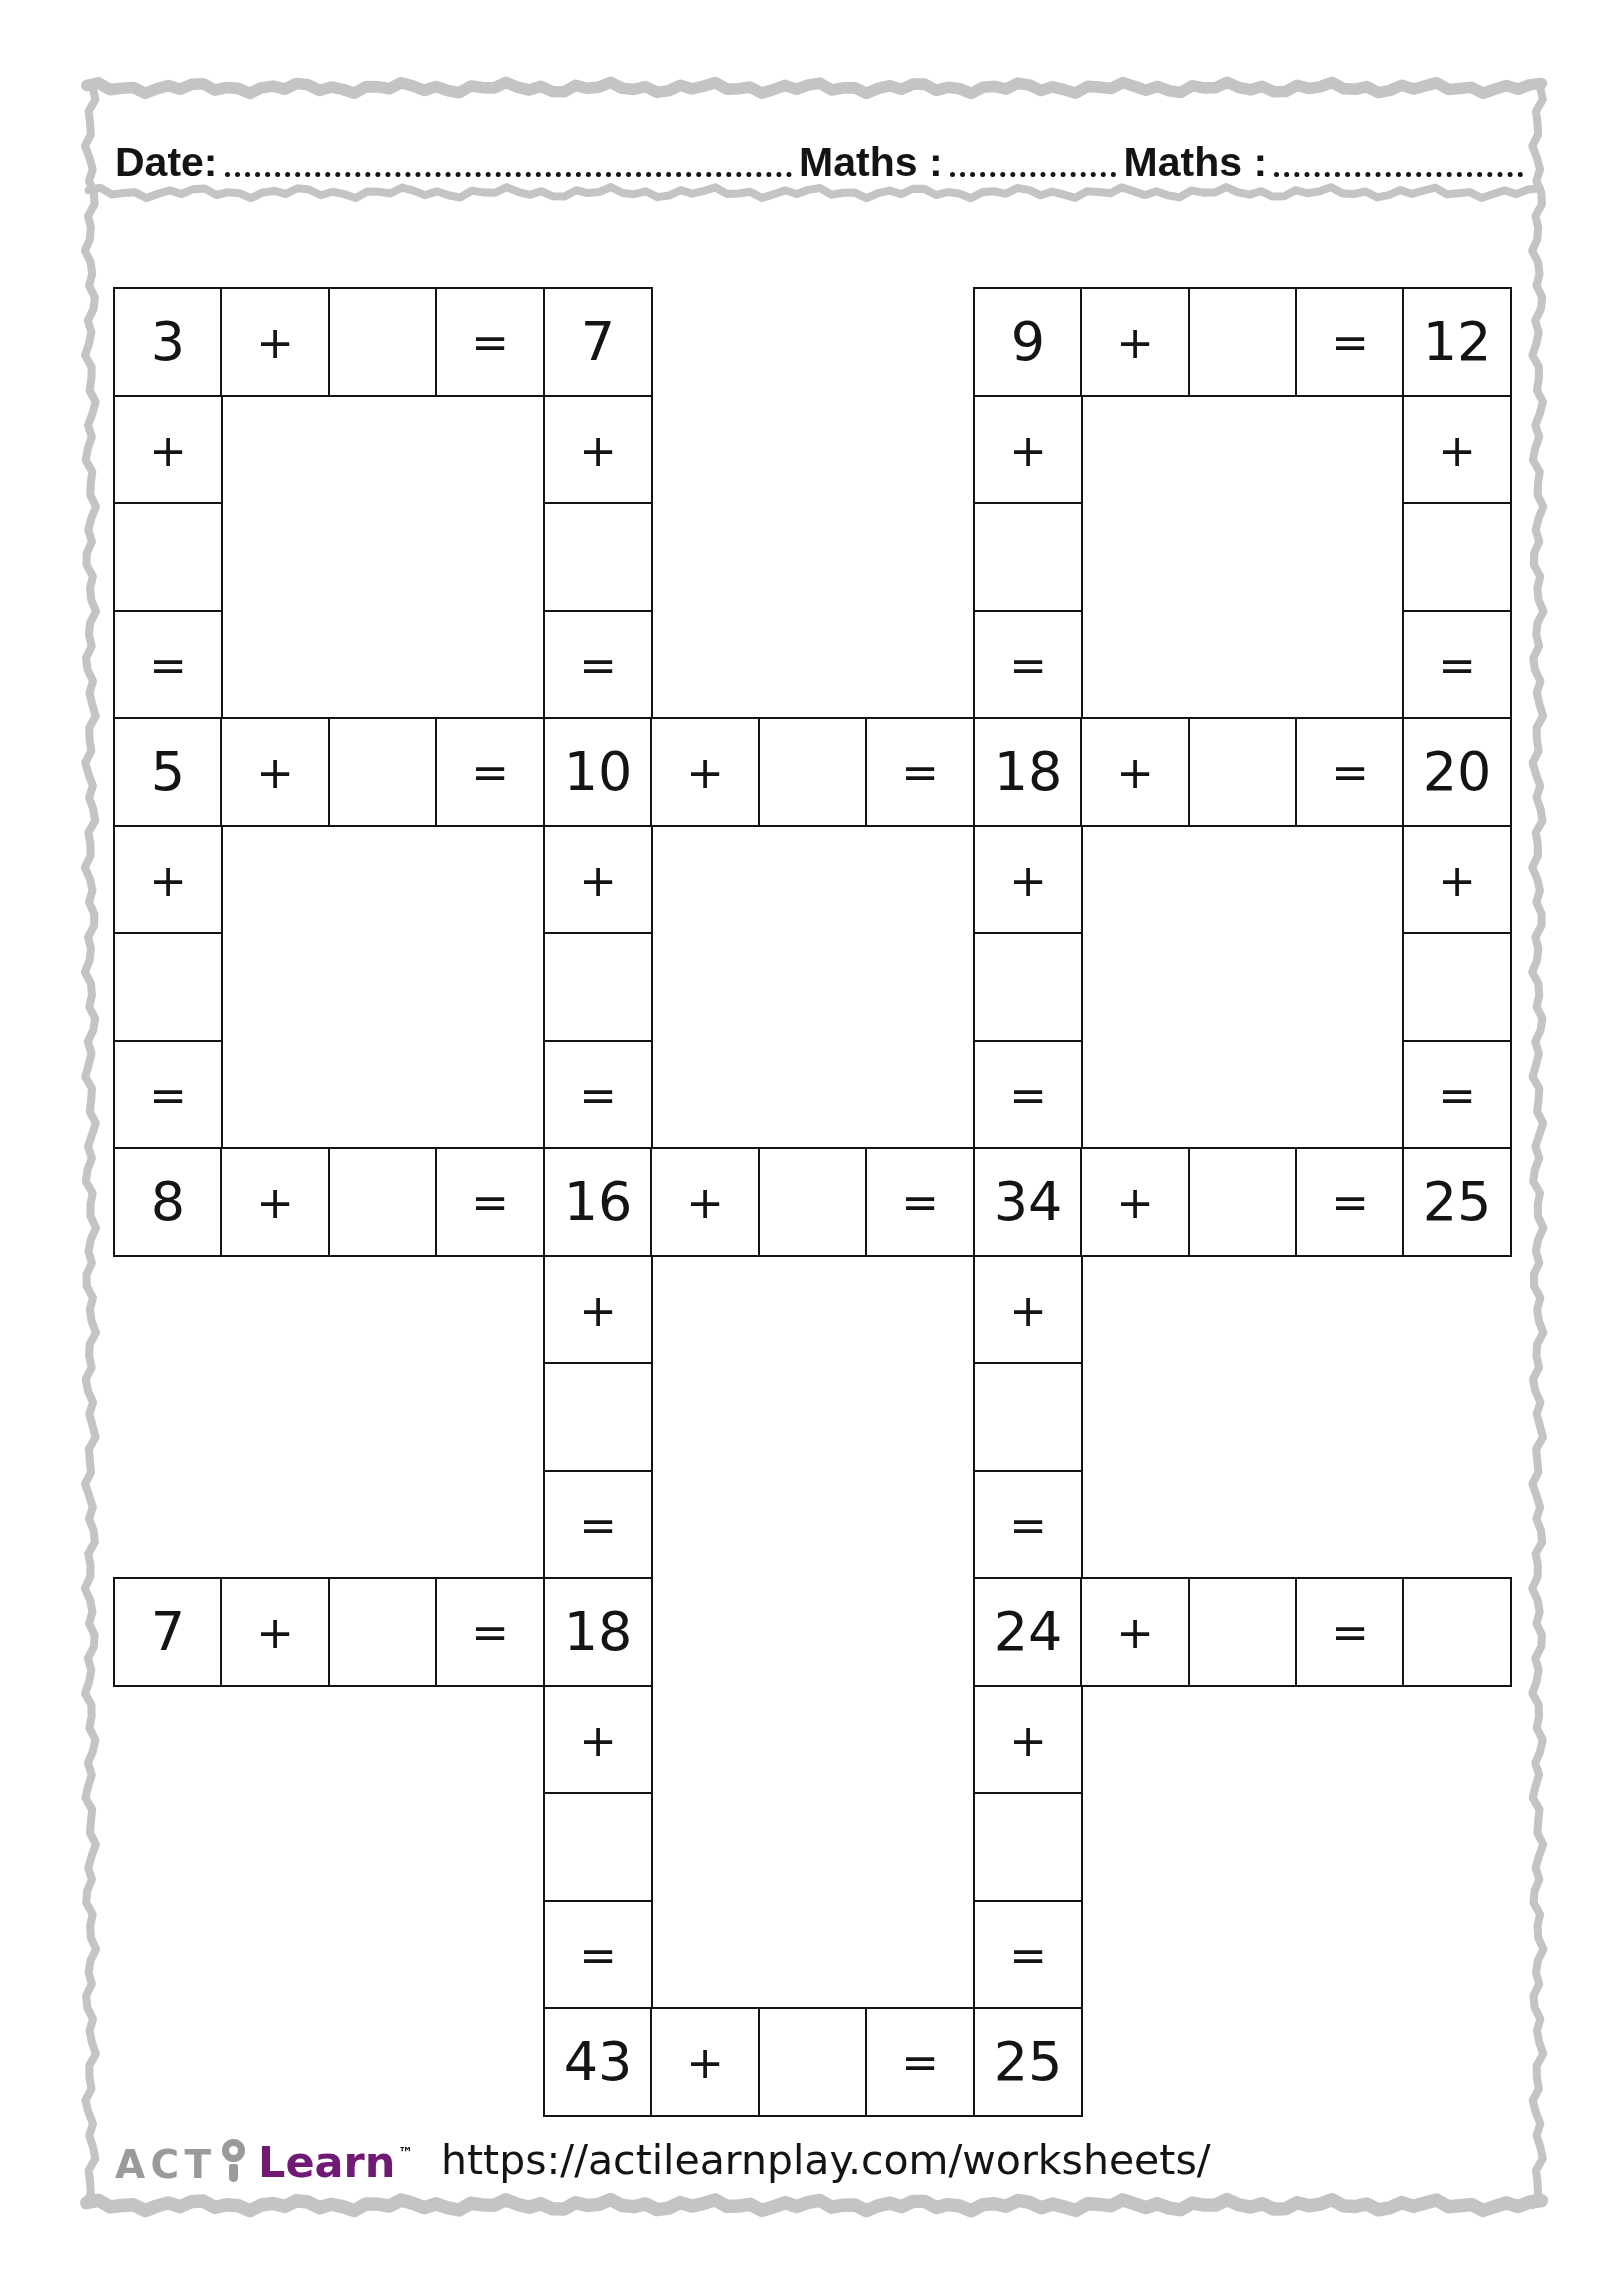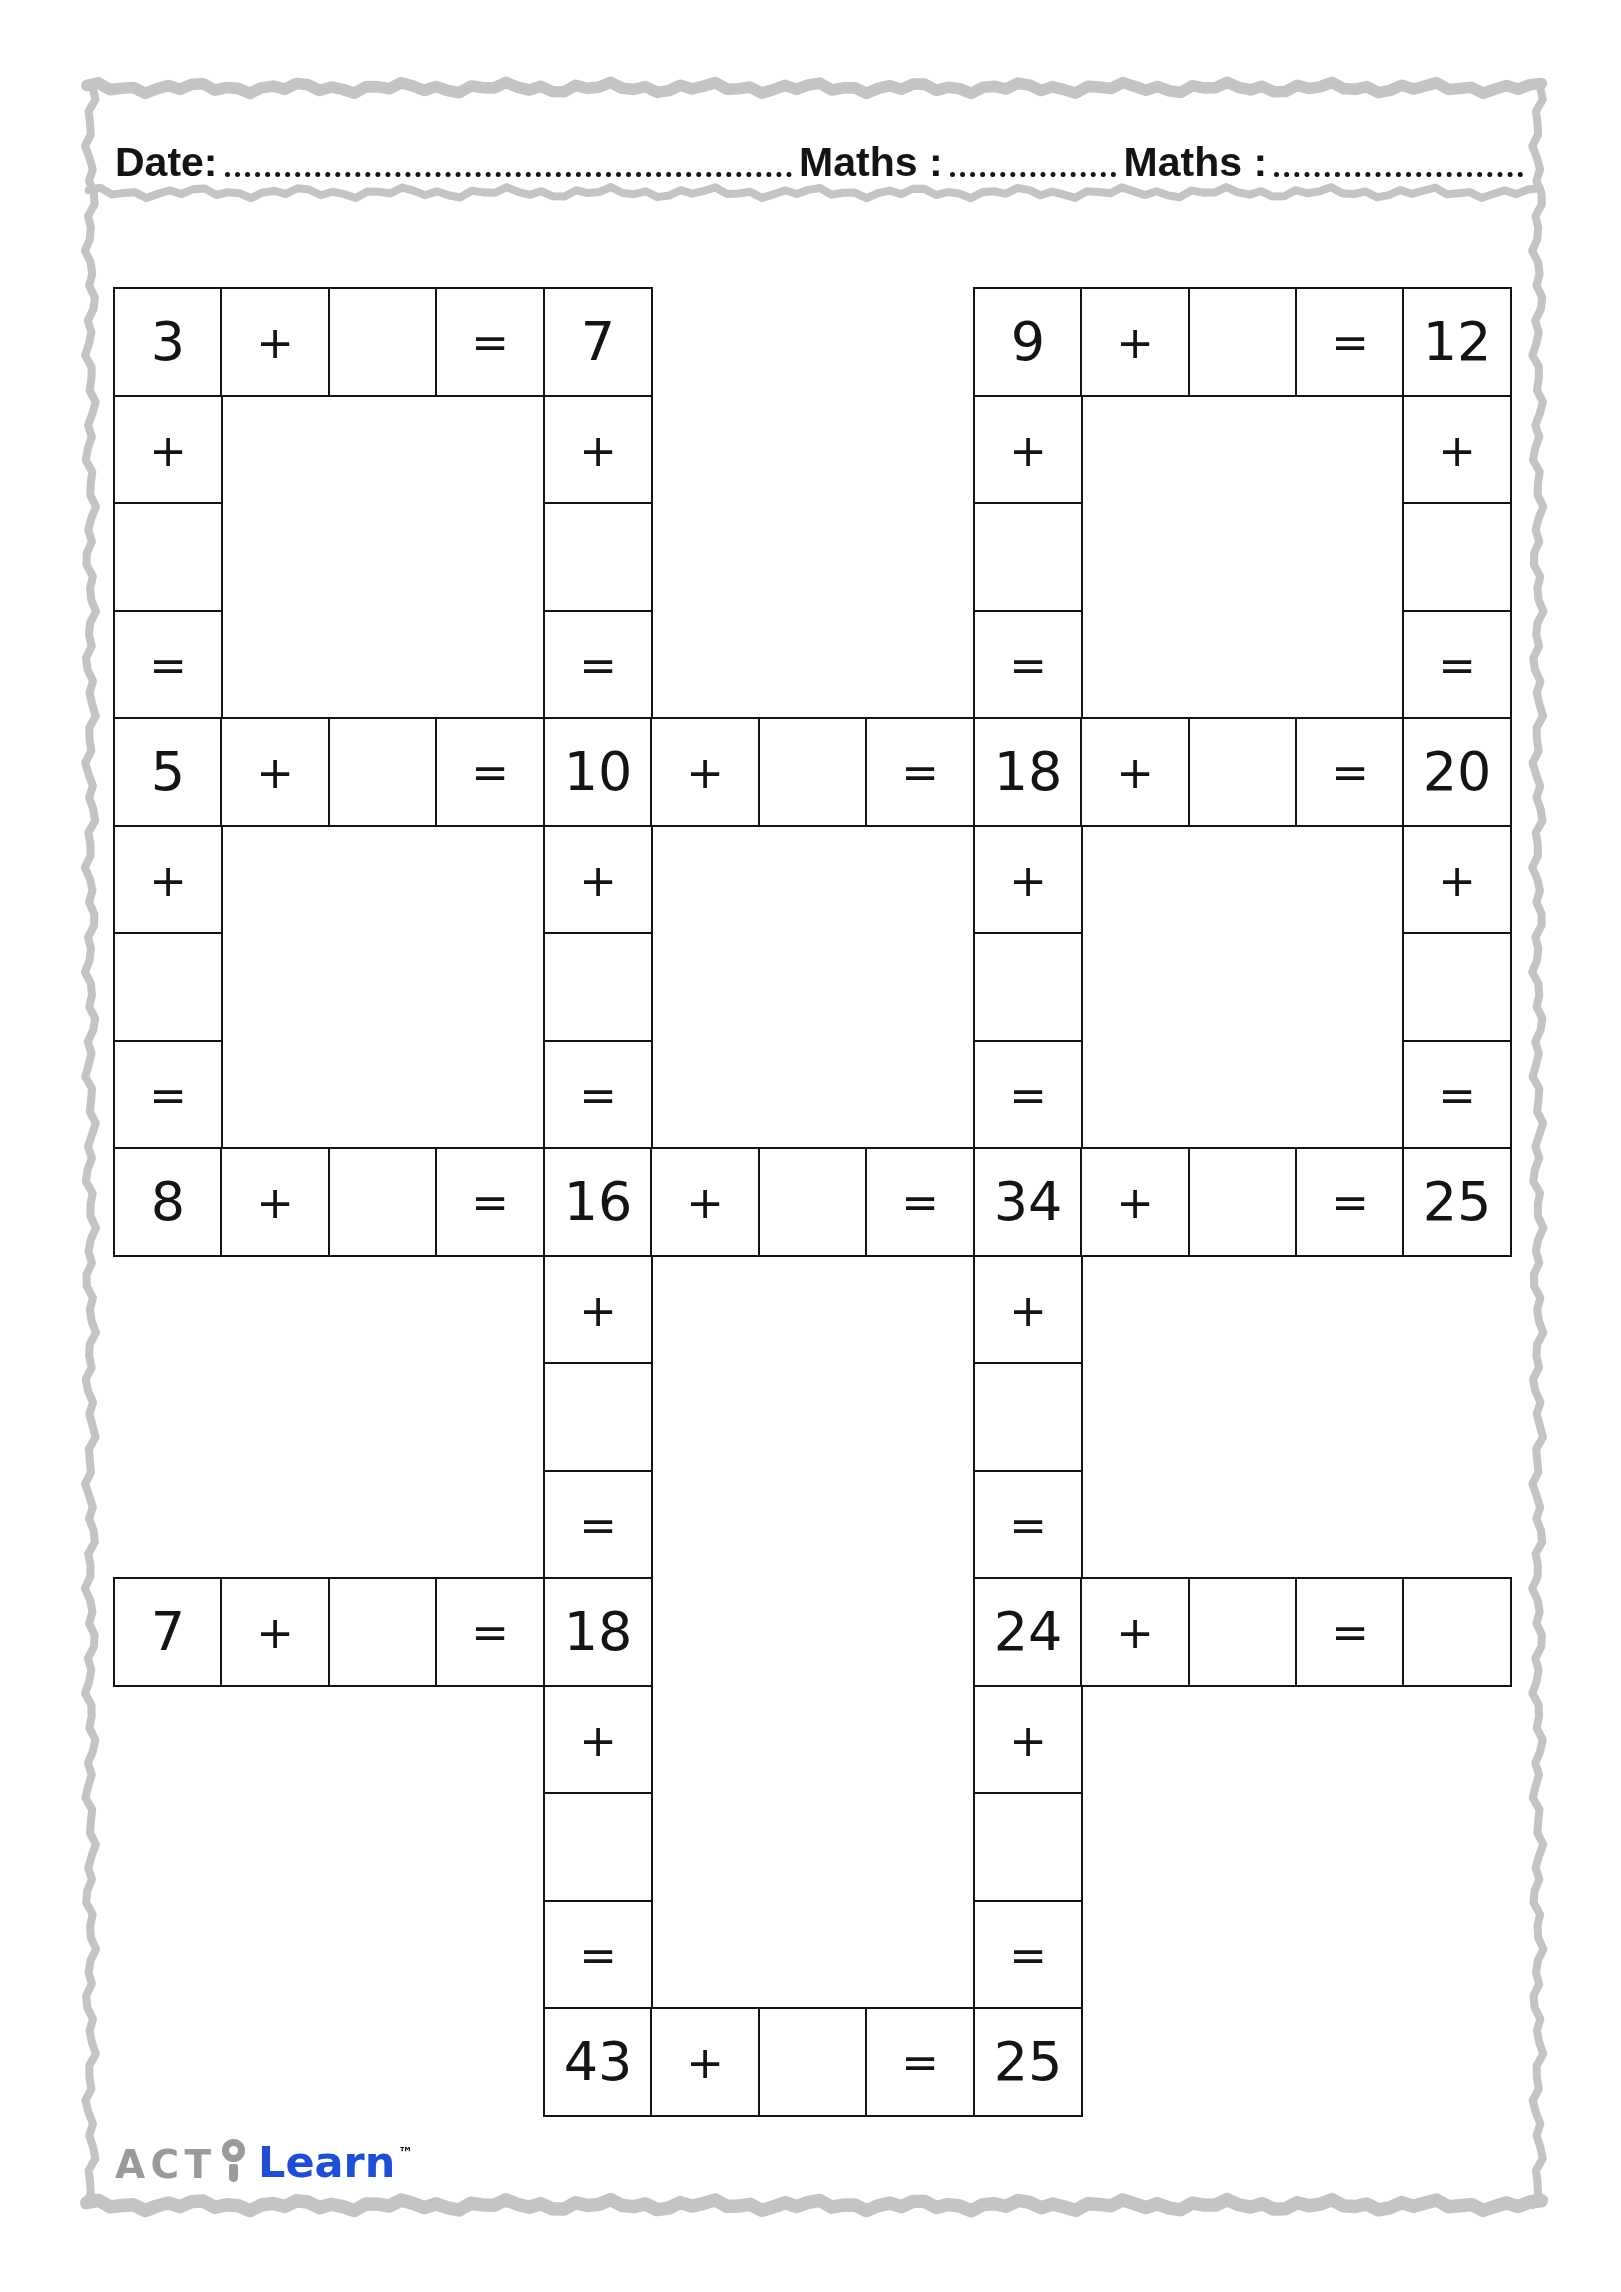--- a/index.html
+++ b/index.html
@@ -25,21 +25,21 @@
               box-sizing:border-box;display:flex;align-items:center;justify-content:center;
               font-size:54px;line-height:1;background:#fff;}
   #grid .cell.sym{font-size:45px;}
   
   .logo{position:absolute;left:115px;top:2137px;height:47px;display:flex;align-items:flex-end;}
   .logo-act{font-size:39px;font-weight:bold;letter-spacing:5.4px;color:#9a9a9a;line-height:1;
             font-family:"DejaVu Sans",sans-serif;}
   .i-icon{display:inline-flex;flex-direction:column;align-items:center;width:27px;margin:0 1.8px 1.8px 3.6px;}
   .i-ring{width:23px;height:23px;border:7.2px solid #9a9a9a;border-radius:50%;box-sizing:border-box;background:#fff;}
   .i-stem{width:9px;height:18px;background:#9a9a9a;border-radius:2.7px 2.7px 5.4px 5.4px;margin-top:1.8px;}
-  .logo-learn{font-size:43px;font-weight:bold;color:#1d4ed8;margin-left:9px;line-height:1;}
+  .logo-learn{font-size:43px;font-weight:bold;color:#701a75;margin-left:9px;line-height:1;}
   .logo-tm{font-size:15px;font-weight:bold;color:#141414;margin:0 0 23px 2.7px;line-height:1;}
   .footer-url{position:absolute;left:441px;top:2140px;font-size:41px;line-height:1;color:#141414;
               font-family:"DejaVu Sans",sans-serif;}
 </style>
 </head>
 <body>
 
 <div class="page">
 
   <svg id="frame" viewBox="0 0 1811 2560">
@@ -153,15 +153,16 @@
   <div class="logo">
     <span class="logo-act">ACT</span>
     <span class="i-icon">
       <span class="i-ring"></span>
       <span class="i-stem"></span>
     </span>
     <span class="logo-learn">Learn</span>
     <span class="logo-tm">™</span>
   </div>
 
+  <div class="footer-url">https://actilearnplay.com/worksheets/</div>
 
 </div>
 
 
 </body></html>

